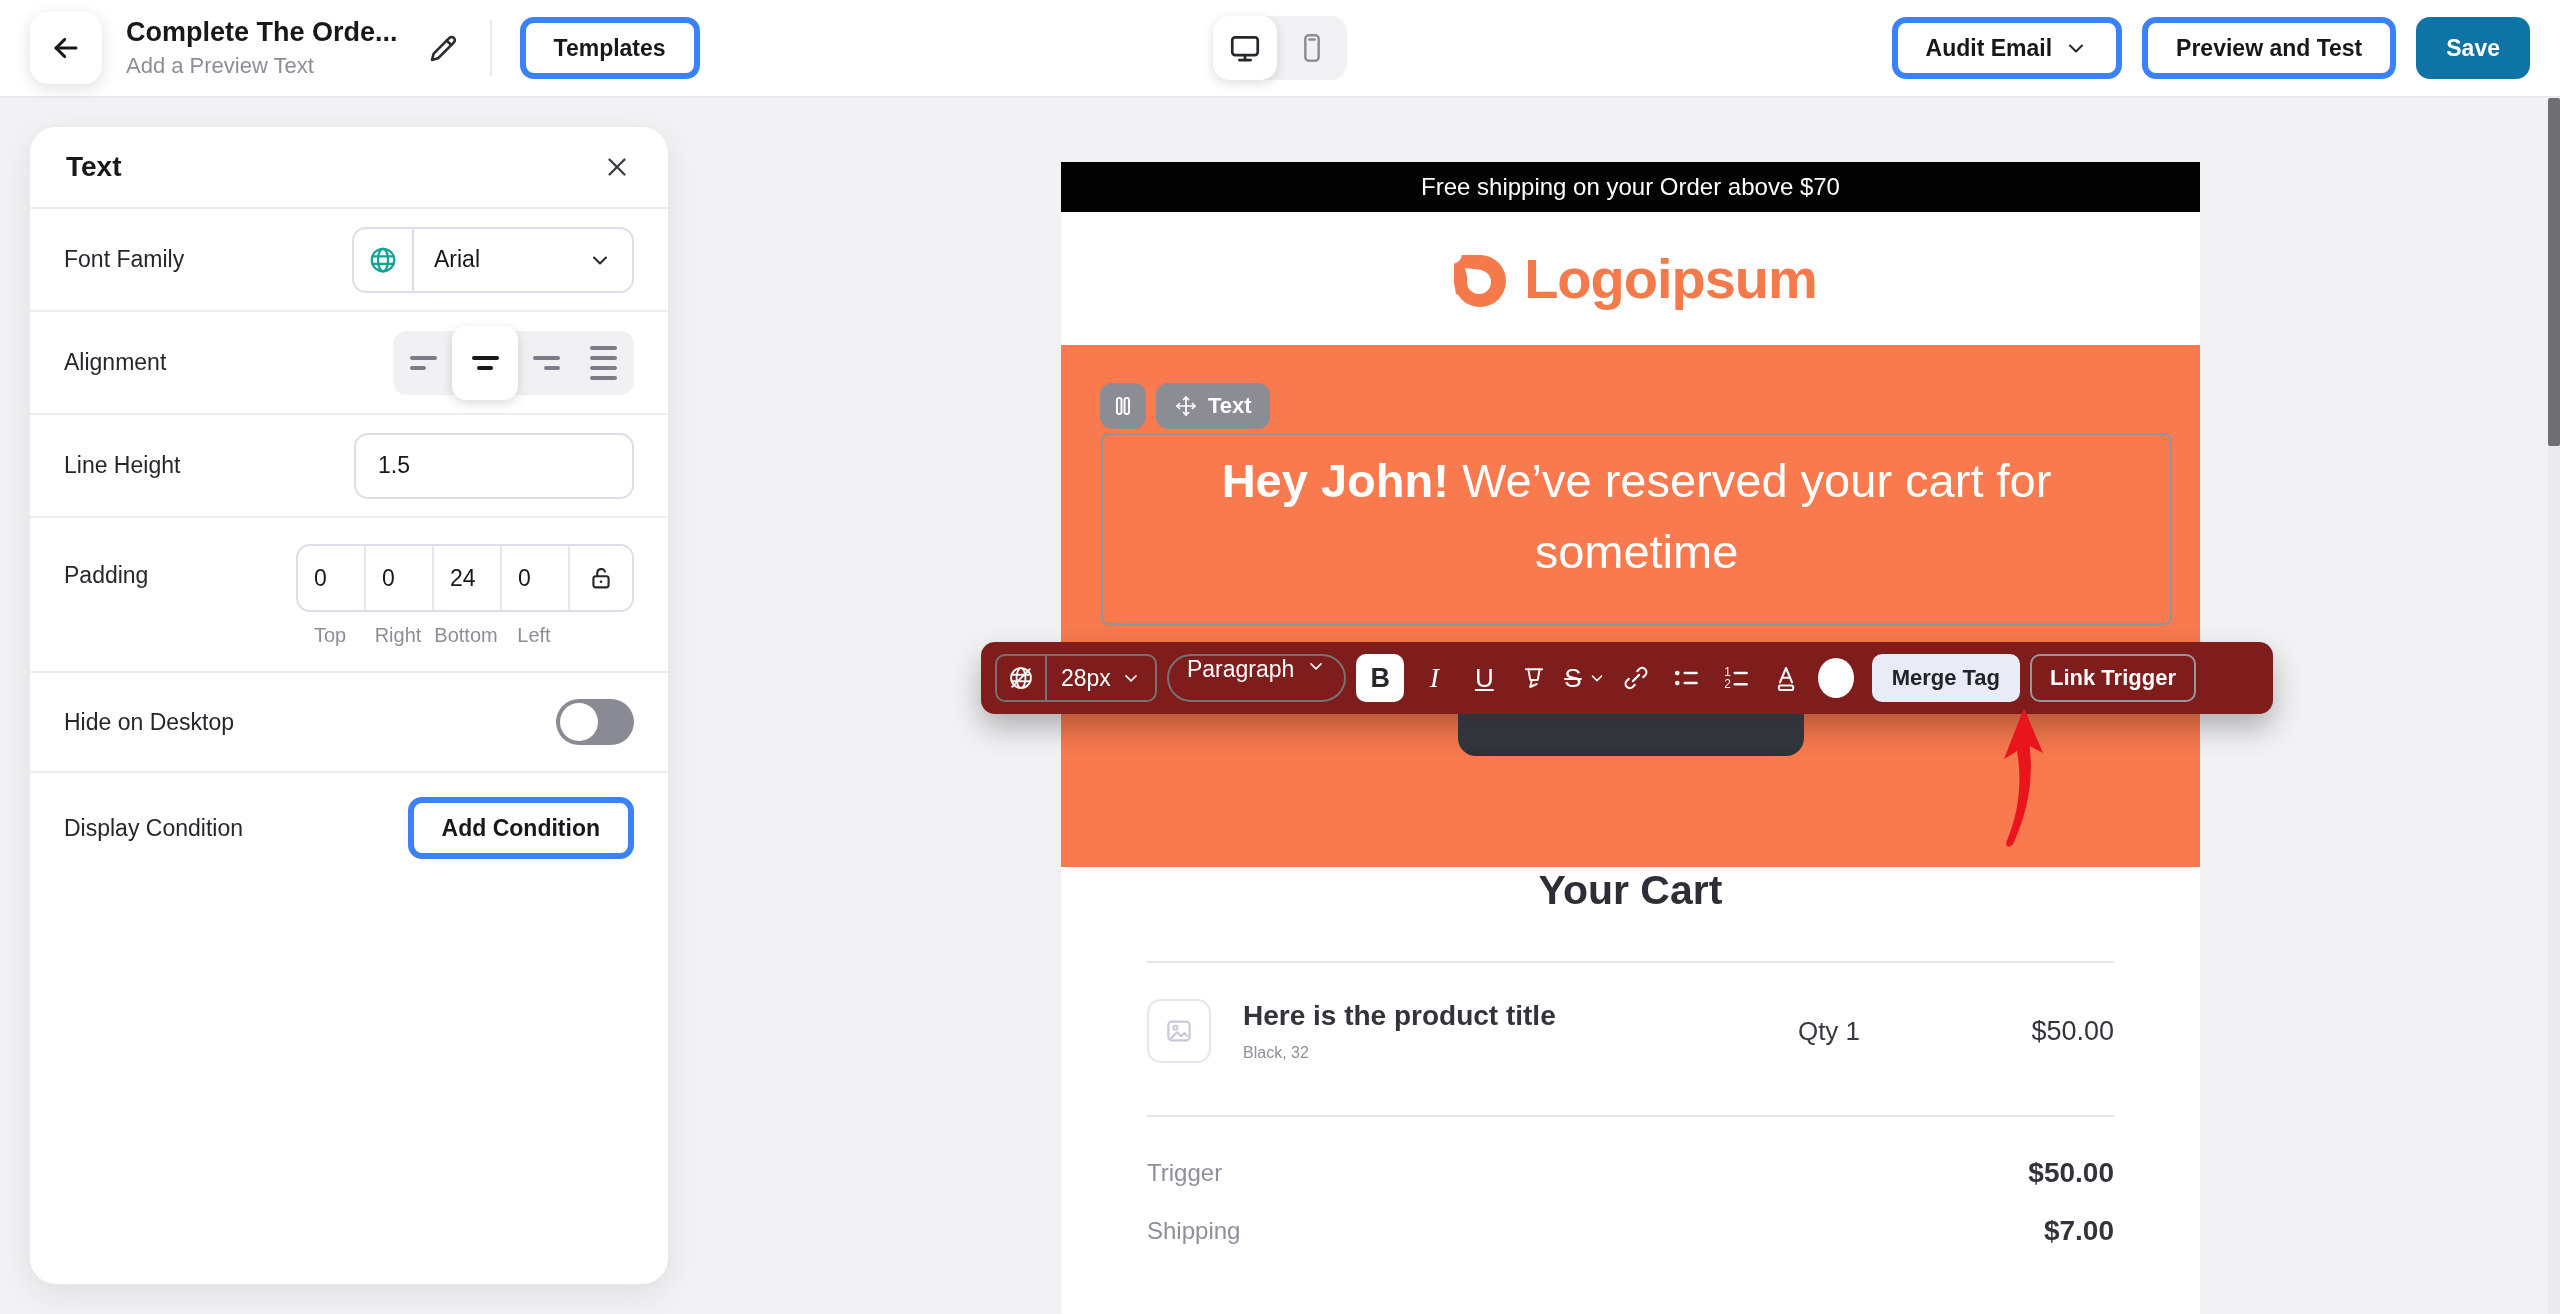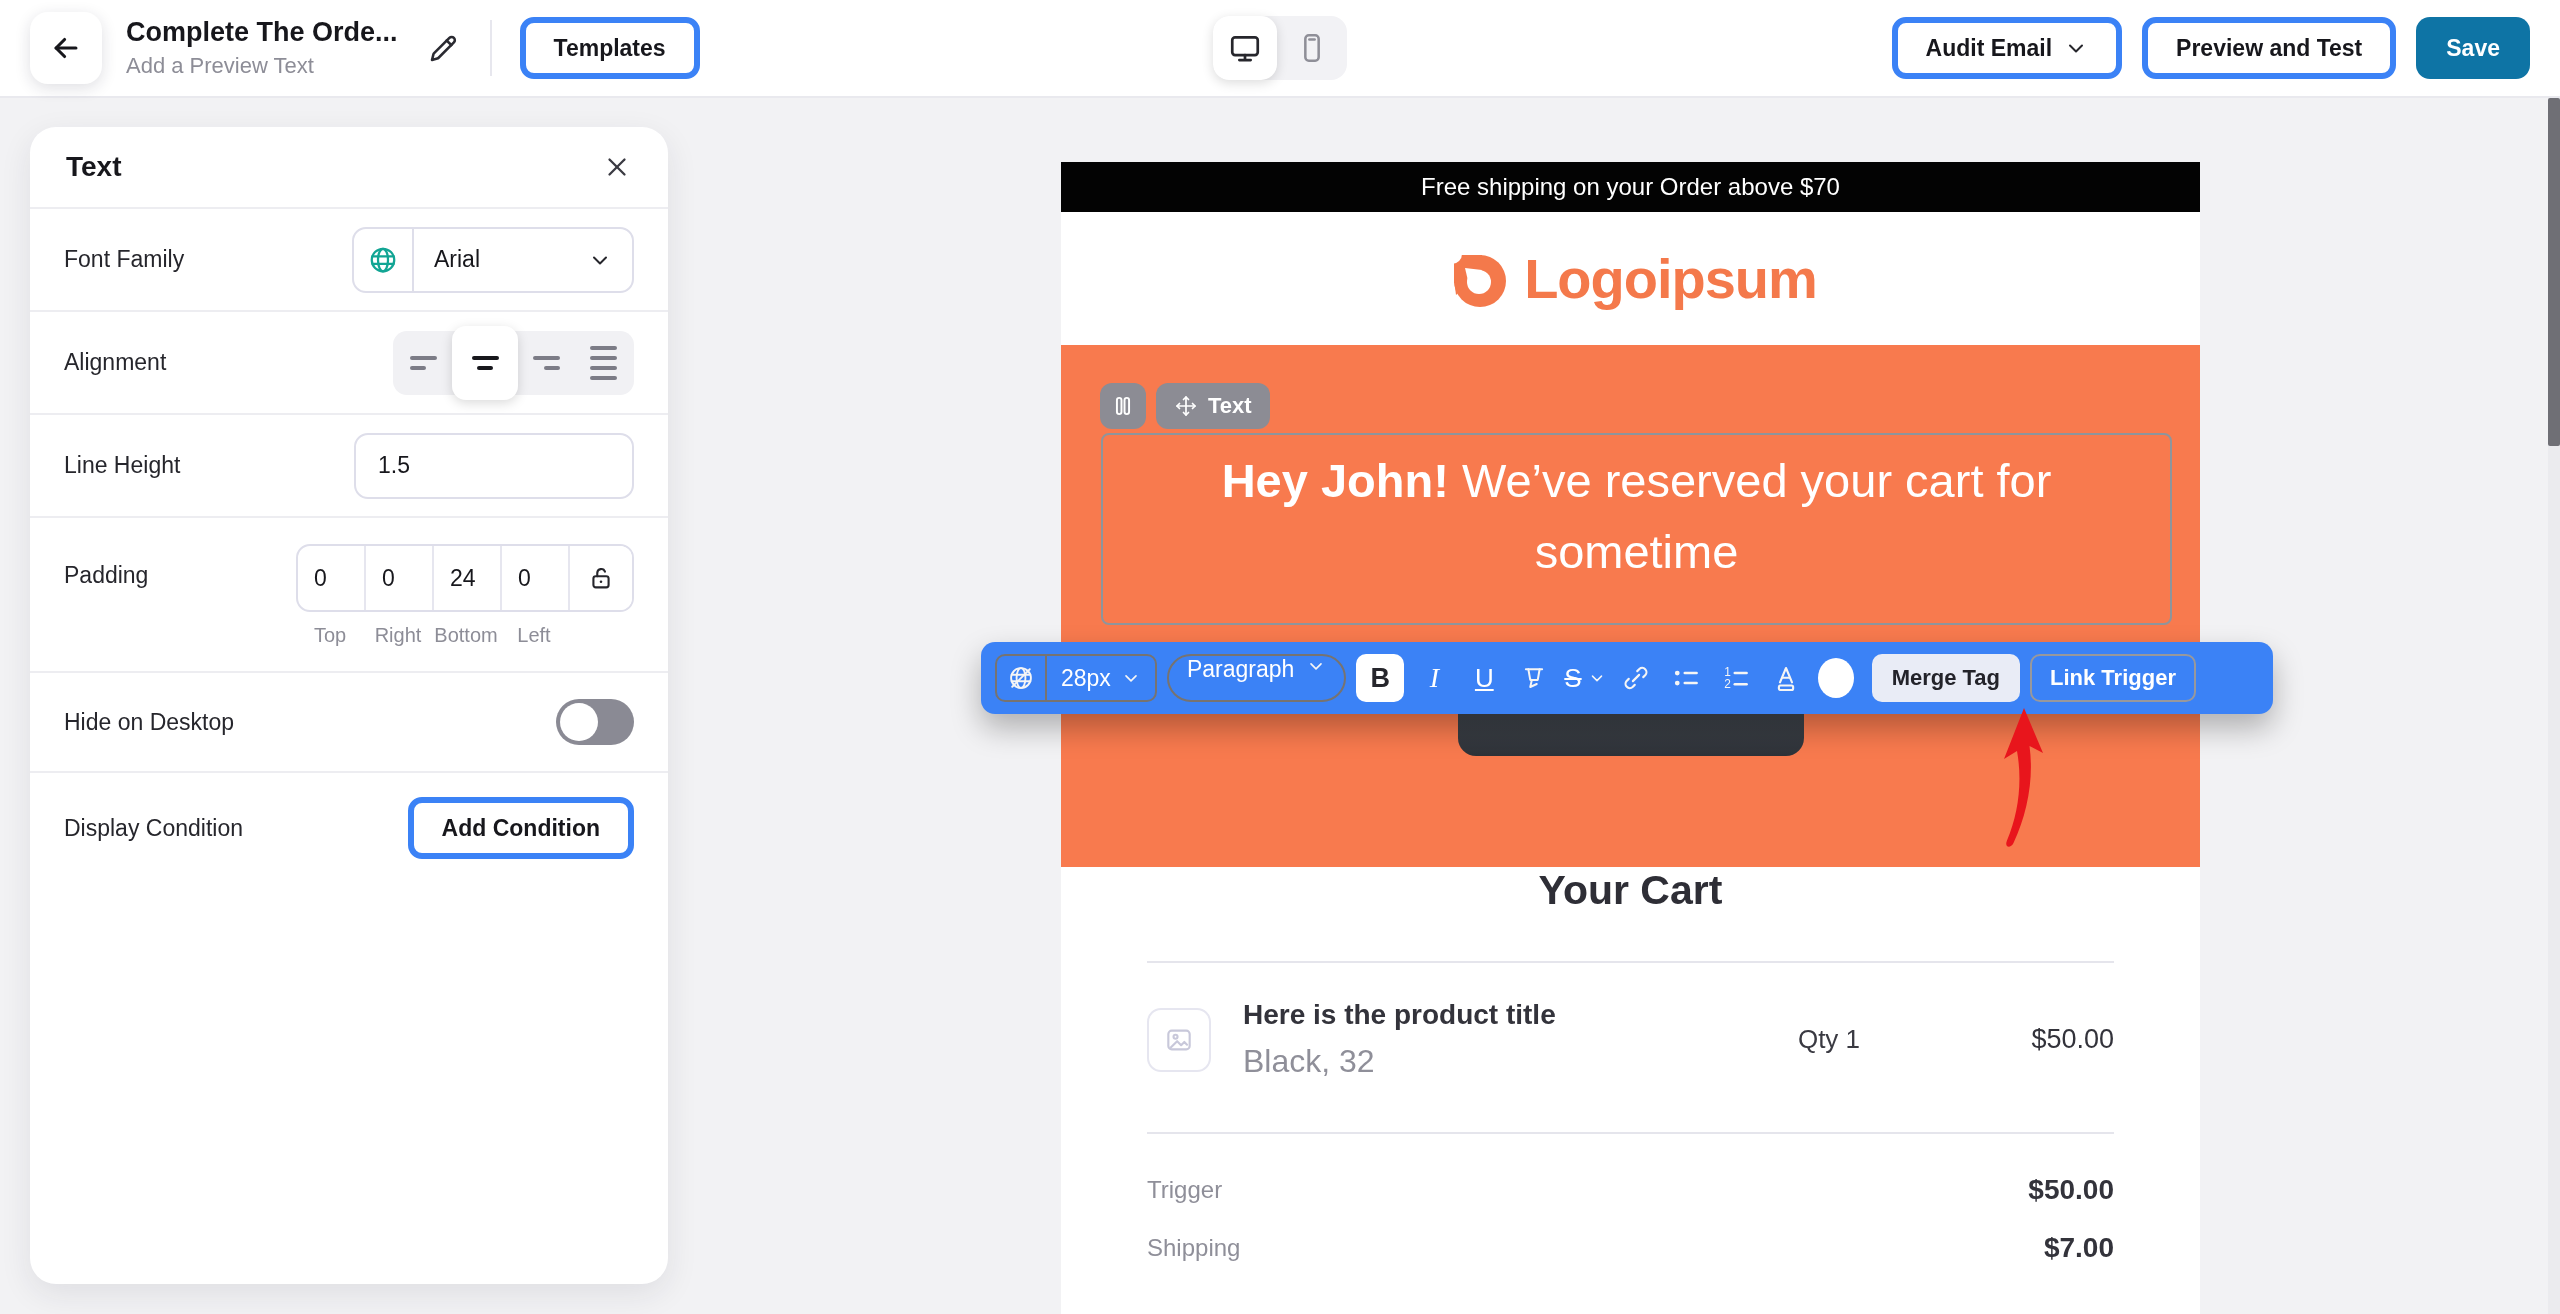--- a/index.html
+++ b/index.html
@@ -80,30 +80,30 @@
     border-radius:8px;padding:10px 118px 24px;text-align:center;color:#fff;font-size:47px;line-height:1.52;cursor:text;}
   .hero-cta{position:absolute;left:50%;transform:translateX(-50%);top:343px;width:346px;height:68px;
     border:none;border-radius:18px;background:linear-gradient(#4a4f57,#2e3238);cursor:pointer;}
   .cart{background:#fff;padding-bottom:80px;}
   .cart-title{text-align:center;font-size:41px;font-weight:700;color:#2e2e36;}
   .cart-div{margin:47px 86px 0;border-top:2px solid #e5e5ec;}
   .product{display:flex;align-items:center;margin:36px 86px 0;}
   .thumb{width:64px;height:64px;border:2px solid #e6e6f0;border-radius:14px;display:flex;align-items:center;justify-content:center;}
   .p-info{margin-left:32px;flex:1;}
   .p-title{font-size:28px;font-weight:700;color:#33333b;}
-  .p-variant{font-size:32px;color:#8f8f99;margin-top:12px;}
+  .p-variant{font-size:16px;color:#8f8f99;margin-top:12px;}
   .p-qty{width:230px;text-align:center;font-size:26px;color:#3a3a42;}
   .p-price{width:170px;text-align:right;font-size:27px;color:#33333b;}
   .sum-row{display:flex;justify-content:space-between;align-items:center;margin:40px 86px 0;}
   .sum-row + .sum-row{margin-top:26px;}
   .sum-label{font-size:24px;color:#8f8f99;}
   .sum-val{font-size:28px;font-weight:700;color:#33333b;}
 
   
-  .toolbar{position:absolute;left:981px;top:642px;width:1292px;height:72px;background:#3b82f6;border-radius:14px;
+  .toolbar{position:absolute;left:981px;top:642px;width:1292px;height:72px;background:#7f1d1d;border-radius:14px;
     box-shadow:0 14px 30px rgba(0,0,0,.28);display:flex;align-items:center;padding:0 14px;gap:10px;z-index:20;}
   .tb-group{display:flex;align-items:center;height:48px;border:2px solid #777370;border-radius:10px;overflow:hidden;}
   .tb-group .g-icon{width:50px;height:100%;display:flex;align-items:center;justify-content:center;border-right:2px solid #777370;cursor:pointer;}
   .tb-group .g-val{display:flex;align-items:center;gap:10px;padding:0 14px;cursor:pointer;}
   .tb-text{font-size:23px;color:#fff;}
   .tb-pill{height:48px;border:2px solid #777370;border-radius:26px;padding:0 18px;display:flex;align-items:flex-start;gap:12px;
     background:none;cursor:pointer;}
   .tb-bold{width:48px;height:48px;background:#fff;border:none;border-radius:10px;color:#26262c;font-size:27px;font-weight:700;
     display:flex;align-items:center;justify-content:center;cursor:pointer;font-family:"Liberation Sans", sans-serif;}
   .tb-btn{min-width:40px;height:48px;background:none;border:none;color:#fff;display:flex;align-items:center;justify-content:center;

